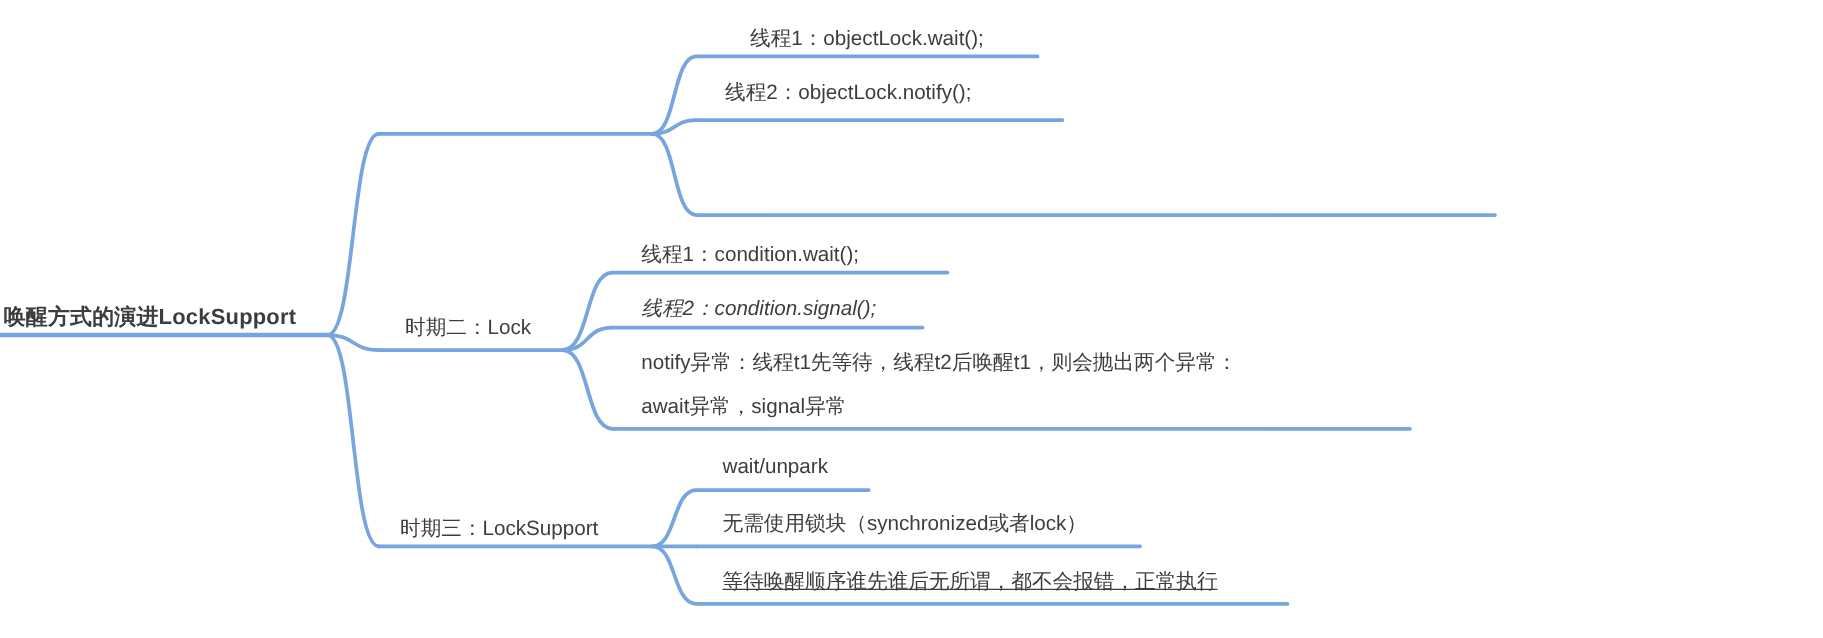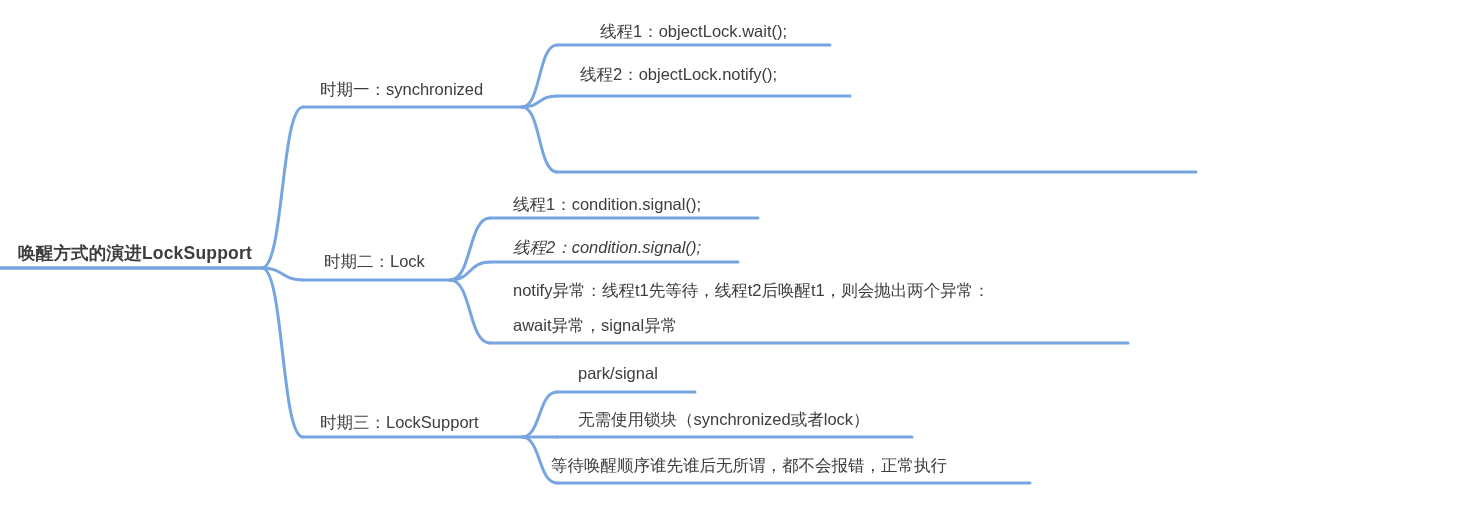--- a/index.html
+++ b/index.html
@@ -90,31 +90,30 @@
     <path d="M490,343 L1128,343"></path>
 
     <path d="M522,437 C541,437 538,392 557,392"></path>
     <path d="M522,437 L557,437"></path>
     <path d="M522,437 C541,437 538,483 557,483"></path>
     <path d="M557,392 L695,392"></path>
     <path d="M557,437 L912,437"></path>
     <path d="M557,483 L1030,483"></path>
   </svg>
 
-  <div class="node root-label" style="left:3px; top:241px;margin-left:15px;">唤醒方式的演进LockSupport</div>
+  <div class="node root-label" style="left:3px; top:241px;">唤醒方式的演进LockSupport</div>
 
-  <div class="node branch-label" style="left:320px; top:79px;">时期一：synchronized</div>
   <div class="node branch-label" style="left:324px; top:251px;">时期二：Lock</div>
   <div class="node branch-label" style="left:320px; top:412px;">时期三：LockSupport</div>
 
   <div class="node leaf-label leaf-single" style="left:600px; top:21px;">线程1：objectLock.wait();</div>
   <div class="node leaf-label leaf-single" style="left:580px; top:64px;">线程2：objectLock.notify();</div>
 
-  <div class="node leaf-label leaf-single" style="left:513px; top:194px;">线程1：condition.signal();</div>
+  <div class="node leaf-label leaf-single" style="left:513px; top:194px;">线程1：condition.wait();</div>
   <div class="node leaf-label leaf-single" style="left:513px; top:237px;font-style:italic;">线程2：condition.signal();</div>
   <div class="node leaf-label" style="left:513px; top:273px;">notify异常：线程t1先等待，线程t2后唤醒t1，则会抛出两个异常：
 await异常，signal异常</div>
 
-  <div class="node leaf-label leaf-single" style="left:578px; top:363px;">park/signal</div>
+  <div class="node leaf-label leaf-single" style="left:578px; top:363px;">wait/unpark</div>
   <div class="node leaf-label leaf-single" style="left:578px; top:409px;">无需使用锁块（synchronized或者lock）</div>
-  <div class="node leaf-label leaf-single" style="left:551px; top:455px;">等待唤醒顺序谁先谁后无所谓，都不会报错，正常执行</div>
+  <div class="node leaf-label leaf-single" style="left:578px; top:455px;text-decoration:underline;">等待唤醒顺序谁先谁后无所谓，都不会报错，正常执行</div>
 
 </div>
 
 </body></html>

